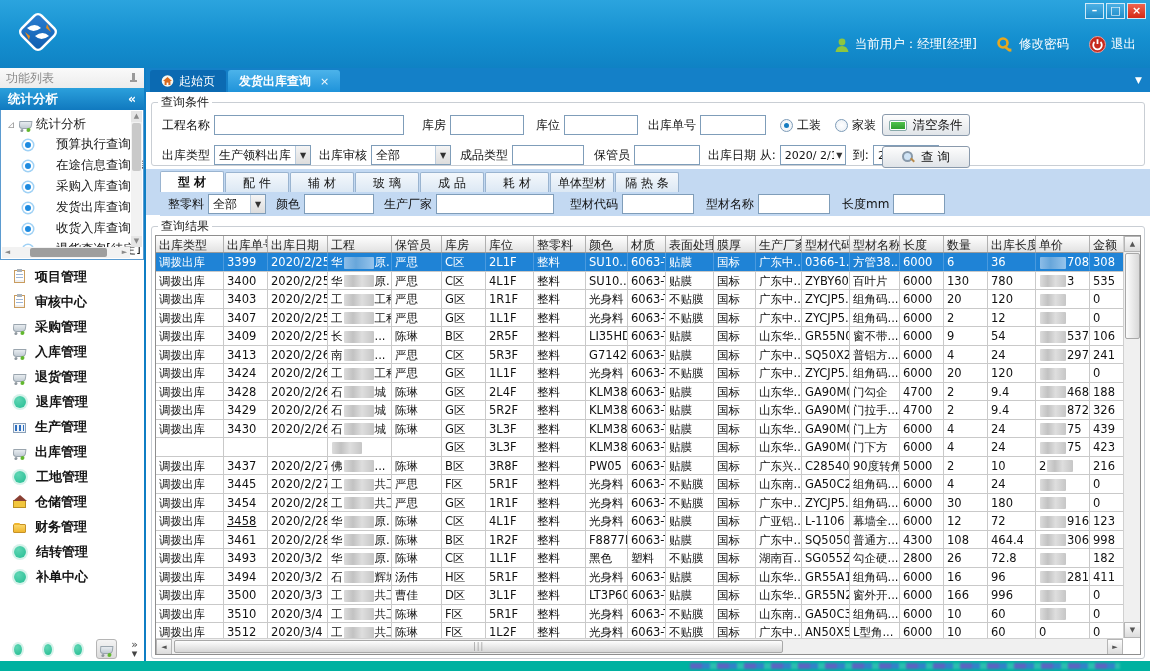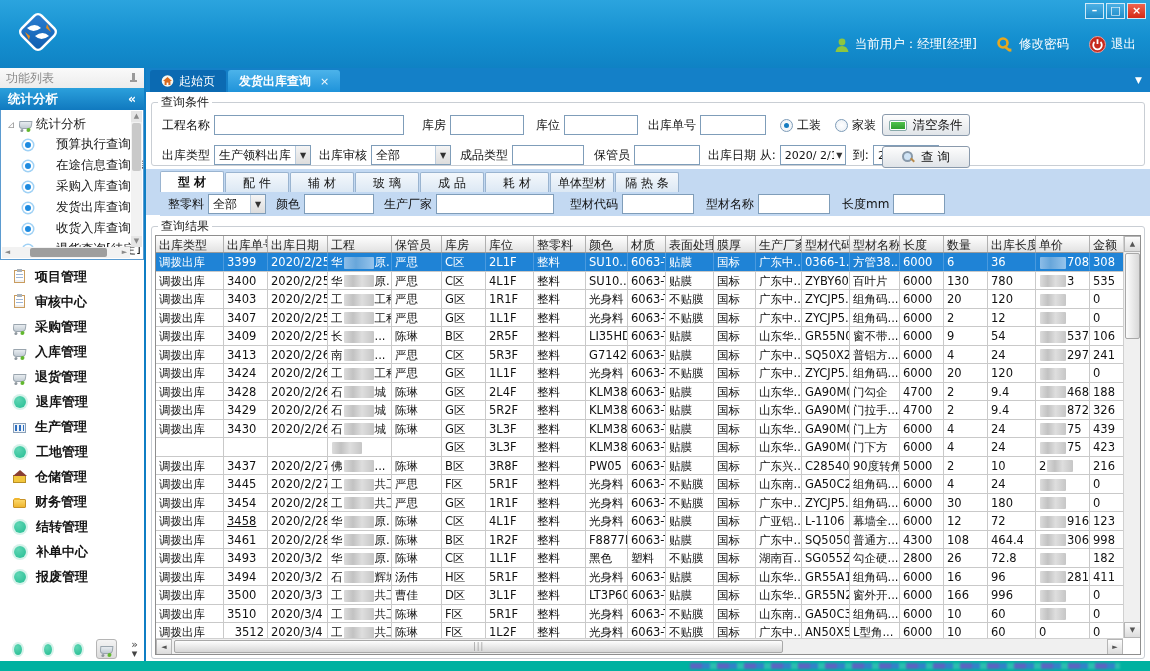--- a/index.html
+++ b/index.html
@@ -271,42 +271,42 @@
           </li>
           <li>
             <span class="icn ic-dot"></span>
             <span>退库管理</span>
           </li>
           <li>
             <span class="icn ic-chart"></span>
             <span>生产管理</span>
           </li>
           <li>
+            <span class="icn ic-cart"></span>
+            <span>出库管理</span>
+          </li>
+          <li>
             <span class="icn ic-dot"></span>
             <span>工地管理</span>
           </li>
           <li>
             <span class="icn ic-house"></span>
             <span>仓储管理</span>
           </li>
           <li>
             <span class="icn ic-folder"></span>
             <span>财务管理</span>
           </li>
           <li>
             <span class="icn ic-dot"></span>
             <span>结转管理</span>
           </li>
           <li>
             <span class="icn ic-dot"></span>
             <span>补单中心</span>
-          </li>
-          <li>
-            <span class="icn ic-dot"></span>
-            <span>报废管理</span>
           </li>
         </ul>
       <div class="side-footer">
         <span class="fdot"></span>
         <span class="fdot"></span>
         <span class="fdot"></span>
         <span class="cart-btn">
             <span class="icn ic-cart"></span>
           </span>
         <span class="chev"><span>»</span><br>▾</span>
@@ -883,21 +883,21 @@
                     <div class="gc" style="width: 48px;">GA50C37</div>
                     <div class="gc" style="width: 50px;">组角码...</div>
                     <div class="gc" style="width: 44px;">6000</div>
                     <div class="gc" style="width: 44px;">10</div>
                     <div class="gc" style="width: 48px;">60</div>
                     <div class="gc" style="width: 54px;"><span></span><span class="bl" style="width: 26px;"></span><span></span></div>
                     <div class="gc" style="width: 46px;">0</div>
                   </div>
                   <div class="grow">
                     <div class="gc" style="width: 68px;">调拨出库</div>
-                    <div class="gc" style="width: 44px; text-align: right;">3512</div>
+                    <div class="gc" style="width: 44px;">3512</div>
                     <div class="gc" style="width: 60px;">2020/3/4</div>
                     <div class="gc" style="width: 64px;"><span>工</span><span class="bl"></span><span>共工程</span></div>
                     <div class="gc" style="width: 50px;">陈琳</div>
                     <div class="gc" style="width: 44px;">F区</div>
                     <div class="gc" style="width: 48px;">1L2F</div>
                     <div class="gc" style="width: 52px;">整料</div>
                     <div class="gc" style="width: 42px;">光身料</div>
                     <div class="gc" style="width: 38px;">6063-T5</div>
                     <div class="gc" style="width: 48px;">不贴膜</div>
                     <div class="gc" style="width: 42px;">国标</div>

